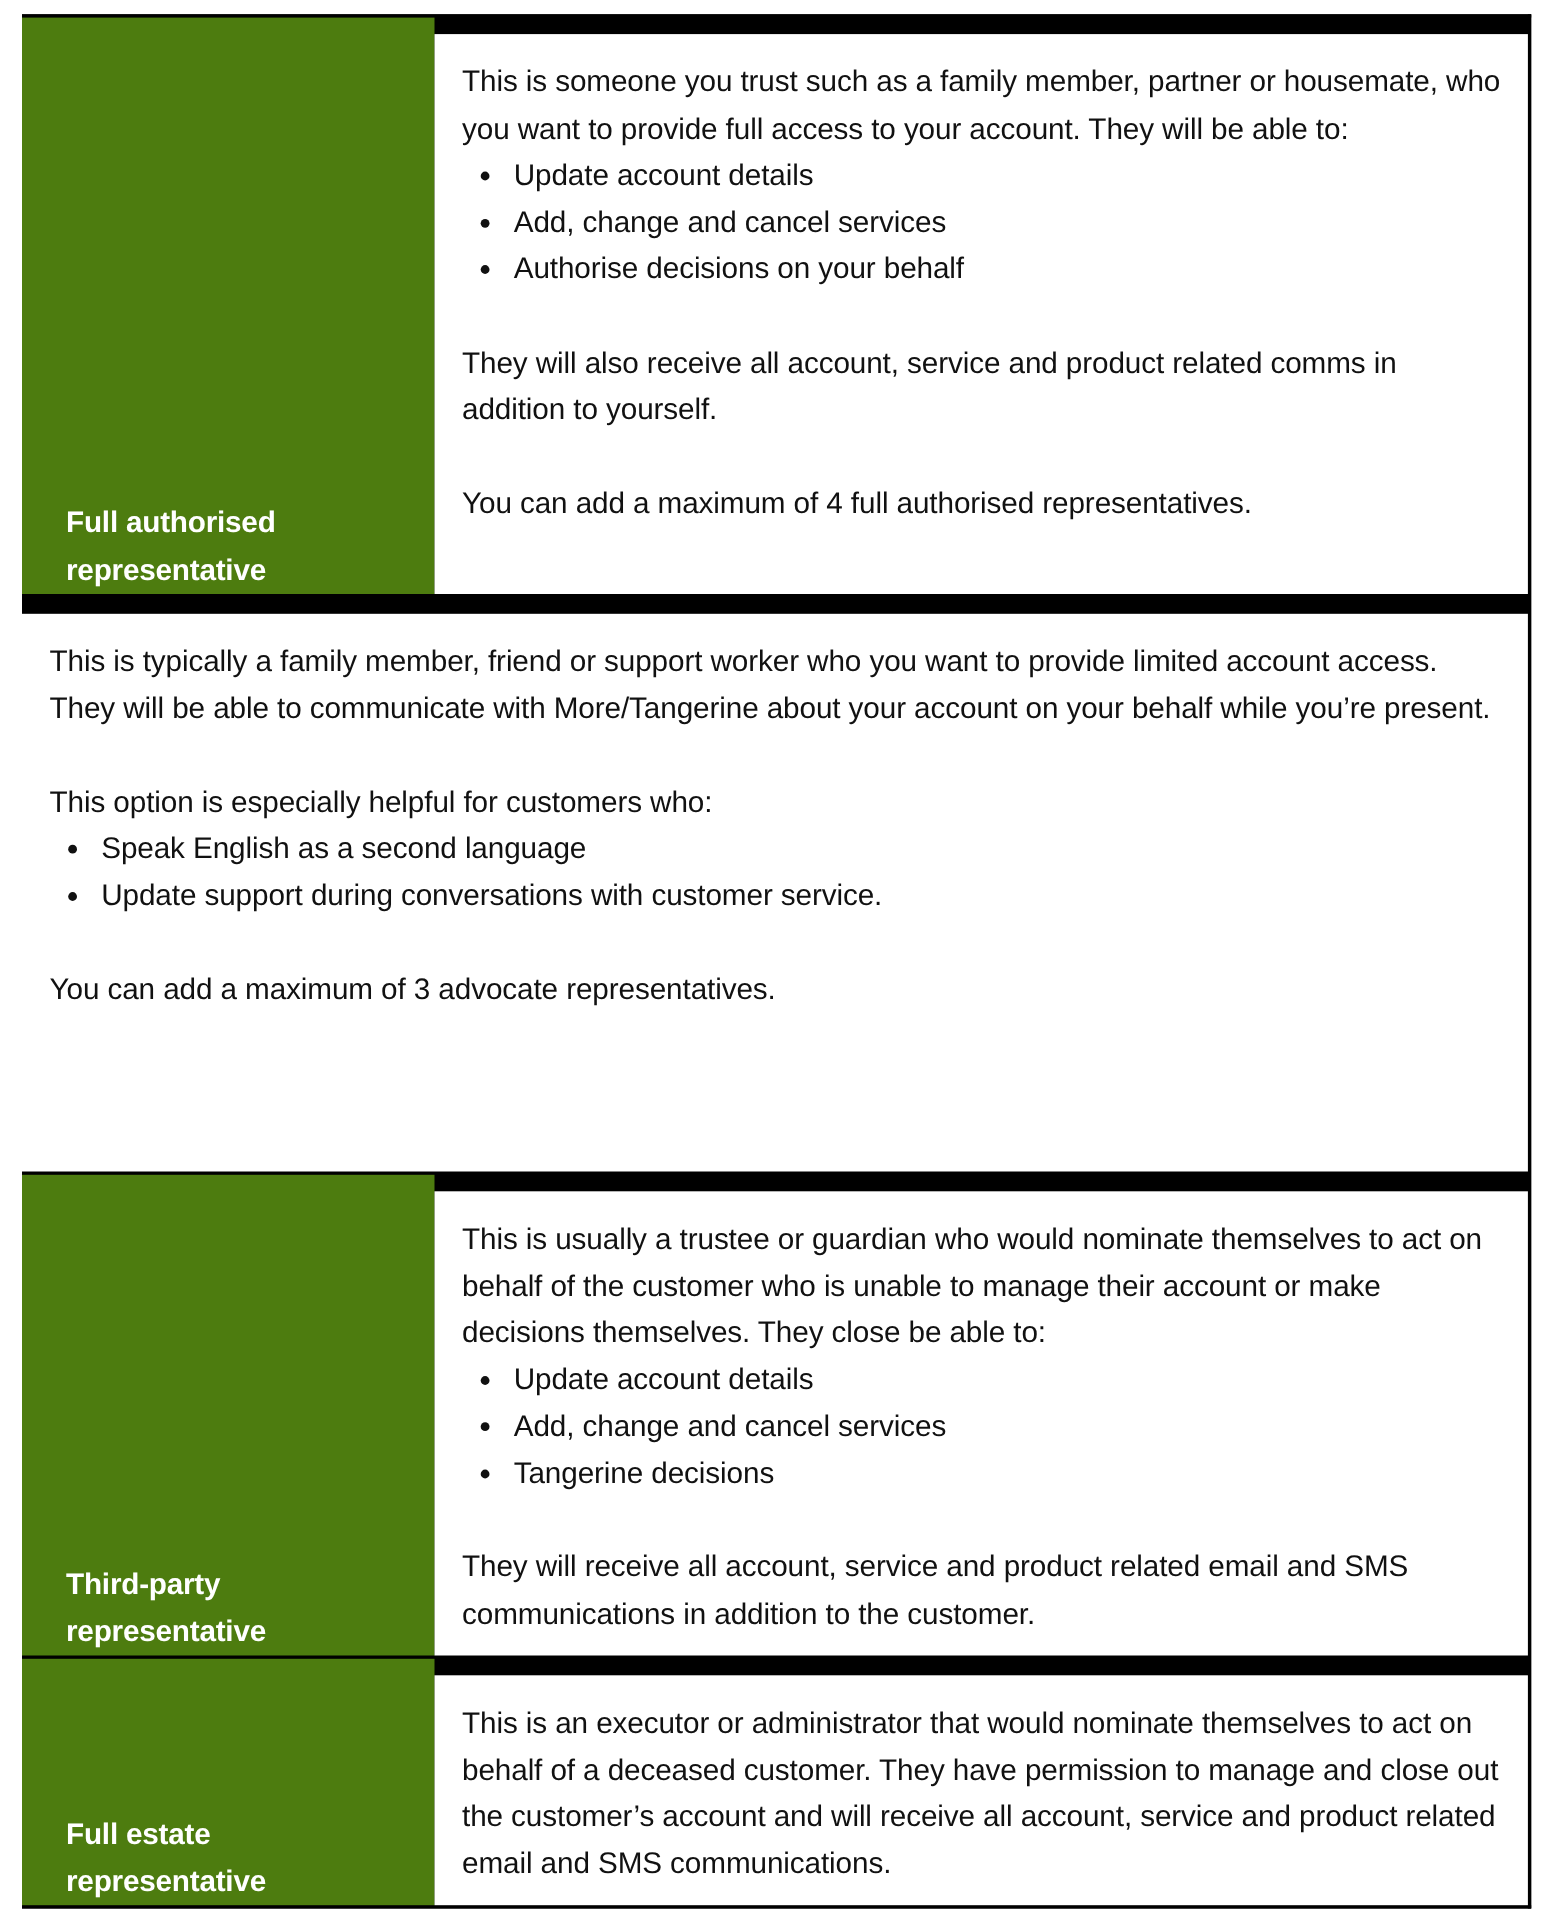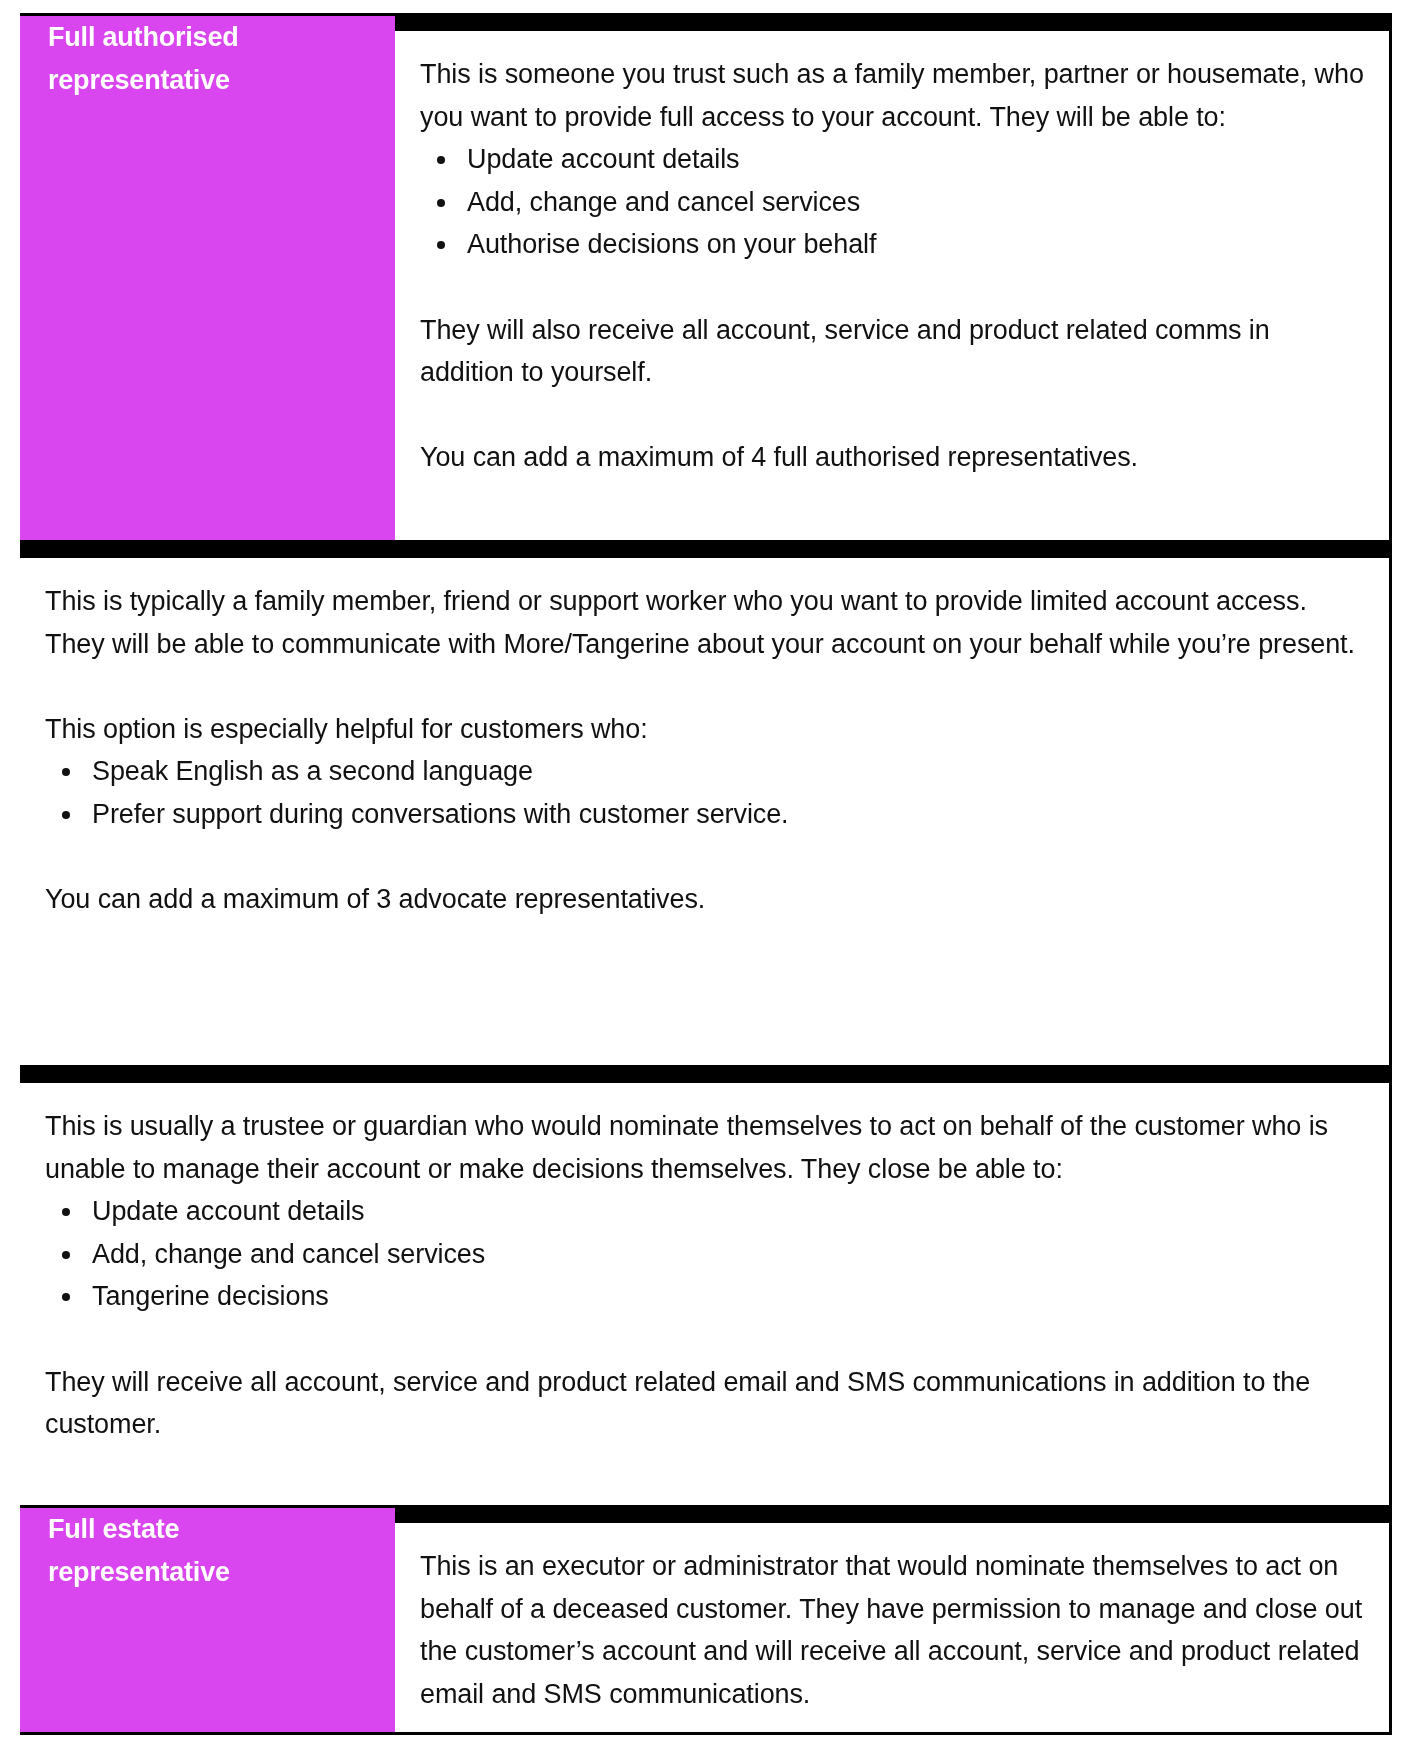--- a/index.html
+++ b/index.html
@@ -29,26 +29,26 @@
       display: flex;
       border-bottom: 3px solid #000000;
       box-sizing: border-box;
     }
     .rep-row:last-child {
       border-bottom: none;
     }
     .rep-label-cell {
       width: 375px;
       flex: 0 0 375px;
-      background: #d946ef;
+      background: #4d7c0f;
       color: #ffffff;
       display: flex;
-      align-items: flex-start;
+      align-items: flex-end;
       box-sizing: border-box;
-      padding-left: 28px;
+      padding-left: 40px;
       padding-right: 20px;
     }
     .rep-label {
       font-weight: bold;
       font-size: 27px;
       line-height: 43px;
       width: 230px;
       letter-spacing: -0.2px;
     }
     .rep-desc-cell {
@@ -113,28 +113,31 @@
     </div>
   </div>
 
   <div class="rep-row" id="row-advocate">
     <div class="rep-desc-cell">
       <p class="para">This is typically a family member, friend or support worker who you want to provide limited account access. They will be able to communicate with More/Tangerine about your account on your behalf while you’re present.</p>
       <div class="gap"></div>
       <p class="para">This option is especially helpful for customers who:</p>
       <ul class="bullets">
         <li><span class="dot"></span><span>Speak English as a second language</span></li>
-        <li><span class="dot"></span><span>Prefer support during conversations with customer service.</span></li>
+        <li><span class="dot"></span><span>Update support during conversations with customer service.</span></li>
       </ul>
       <div class="gap"></div>
       <p class="para">You can add a maximum of 3 advocate representatives.</p>
     </div>
   </div>
 
   <div class="rep-row" id="row-third-party">
+    <div class="rep-label-cell">
+      <div class="rep-label">Third-party representative</div>
+    </div>
     <div class="rep-desc-cell">
       <p class="para">This is usually a trustee or guardian who would nominate themselves to act on behalf of the customer who is unable to manage their account or make decisions themselves. They close be able to:</p>
       <ul class="bullets">
         <li><span class="dot"></span><span>Update account details</span></li>
         <li><span class="dot"></span><span>Add, change and cancel services</span></li>
         <li><span class="dot"></span><span>Tangerine decisions</span></li>
       </ul>
       <div class="gap"></div>
       <p class="para">They will receive all account, service and product related email and SMS communications in addition to the customer.</p>
     </div>

